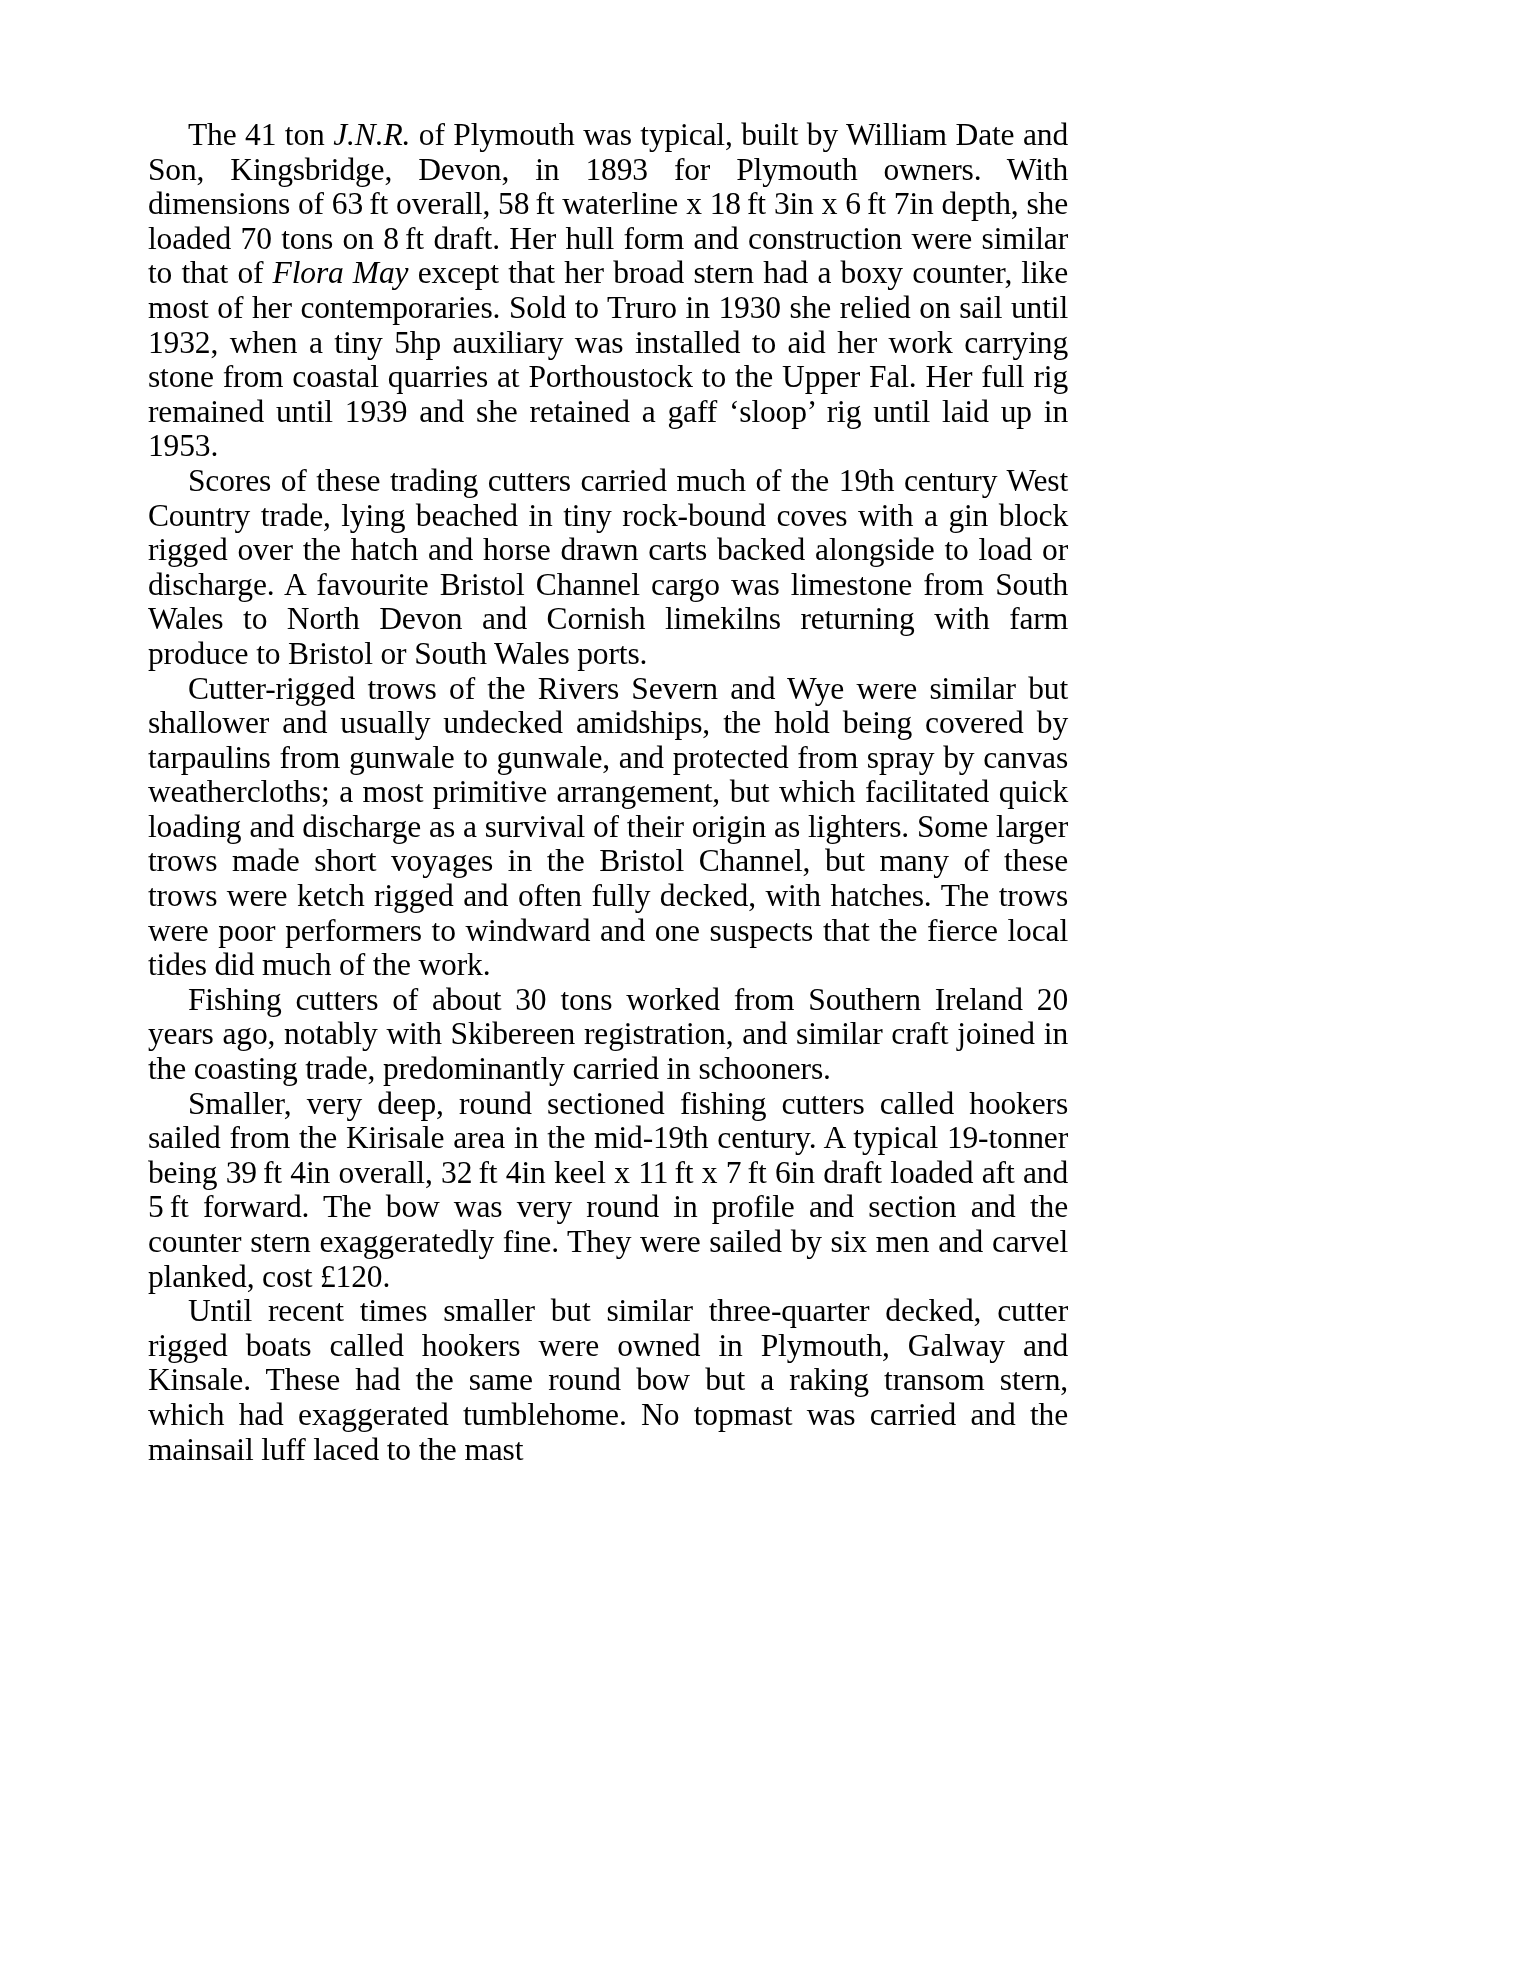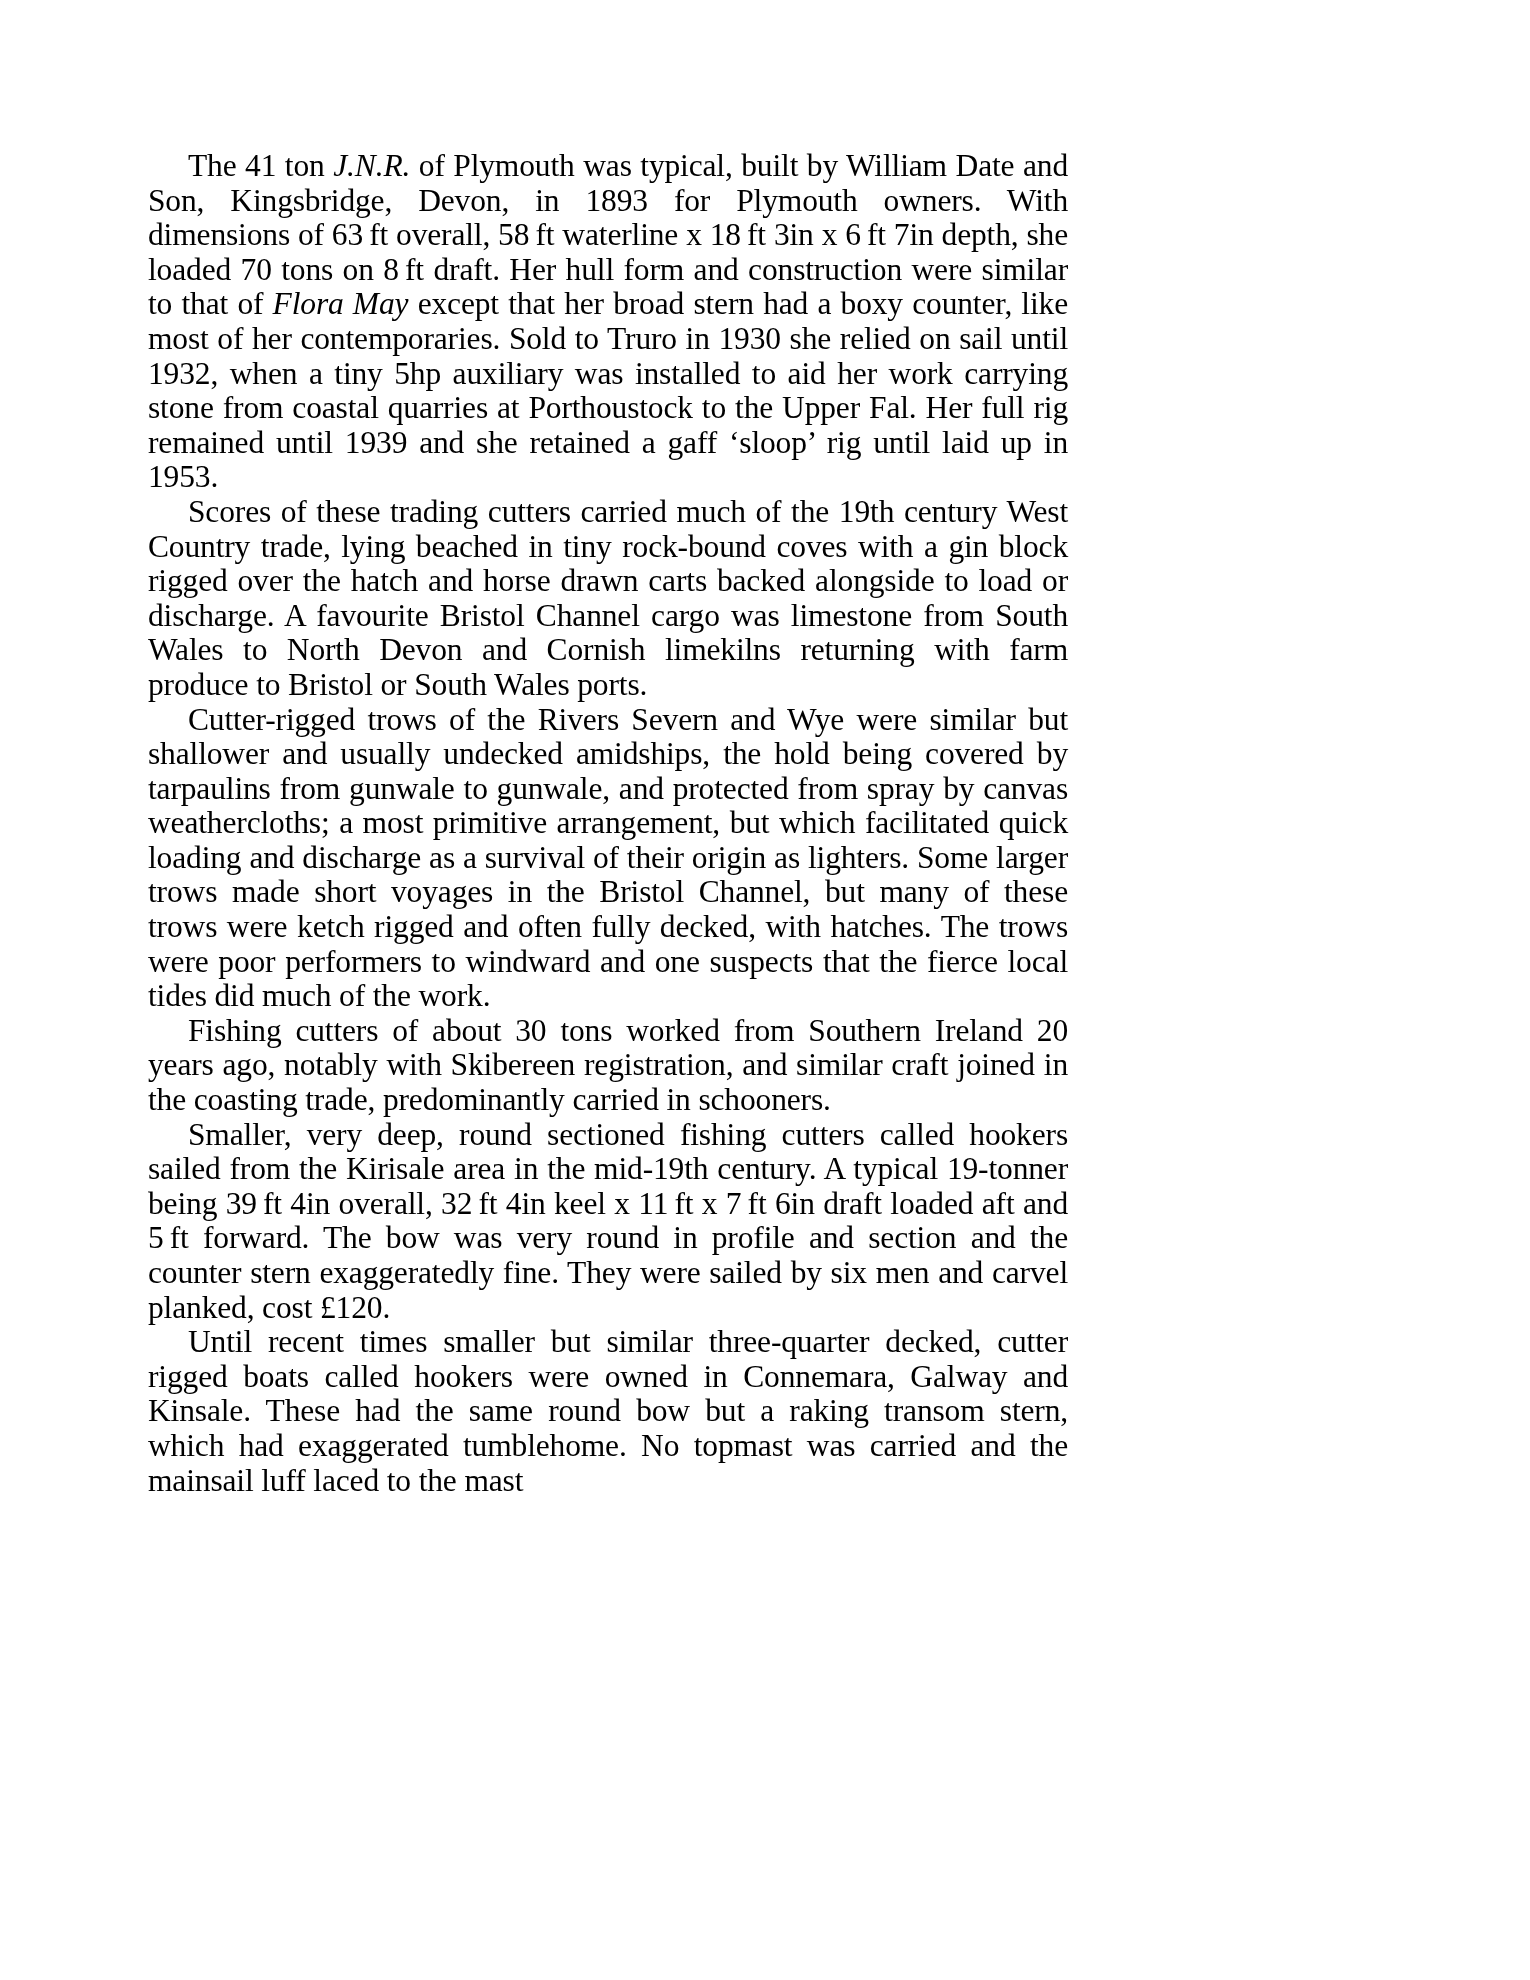--- a/index.html
+++ b/index.html
@@ -19,21 +19,21 @@
     position: absolute;
     left: 0;
     top: 0;
     width: 1530px;
     height: 1980px;
     background: #ffffff;
   }
   .text-column {
     position: absolute;
     left: 148px;
-    top: 149px;
+    top: 118px;
     width: 920px;
   }
   p.body-par {
     margin: 0;
     padding: 0;
     font-size: 31.5px;
     line-height: 34.6px;
     text-align: justify;
     text-indent: 40px;
     
@@ -55,15 +55,15 @@
 </head>
 <body>
 
 <div class="page">
   <div class="text-column" id="text-column">
       <p class="body-par"><span>The 41 ton </span><span class="it">J.N.R.</span><span> of Plymouth was typical, built by William Date and Son, Kingsbridge, Devon, in 1893 for Plymouth owners. With dimensions of 63 ft overall, 58 ft waterline x 18 ft 3in x 6 ft 7in depth, she loaded 70 tons on 8 ft draft. Her hull form and construction were similar to that of </span><span class="it">Flora May</span><span> except that her broad stern had a boxy counter, like most of her contemporaries. Sold to Truro in 1930 she relied on sail until 1932, when a tiny 5hp auxiliary was installed to aid her work carrying stone from coastal quarries at Porthoustock to the Upper Fal. Her full rig remained until 1939 and she retained a gaff ‘sloop’ rig until laid up in 1953.</span></p>
       <p class="body-par"><span>Scores of these trading cutters carried much of the 19th century West Country trade, lying beached in tiny rock-bound coves with a gin block rigged over the hatch and horse drawn carts backed alongside to load or discharge. A favourite Bristol Channel cargo was limestone from South Wales to North Devon and Cornish limekilns returning with farm produce to Bristol or South Wales ports.</span></p>
       <p class="body-par"><span>Cutter-rigged trows of the Rivers Severn and Wye were similar but shallower and usually undecked amidships, the hold being covered by tarpaulins from gunwale to gunwale, and protected from spray by canvas weathercloths; a most primitive arrangement, but which facilitated quick loading and discharge as a survival of their origin as lighters. Some larger trows made short voyages in the Bristol Channel, but many of these trows were ketch rigged and often fully decked, with hatches. The trows were poor performers to windward and one suspects that the fierce local tides did much of the work.</span></p>
       <p class="body-par"><span>Fishing cutters of about 30 tons worked from Southern Ireland 20 years ago, notably with Skibereen registration, and similar craft joined in the coasting trade, predominantly carried in schooners.</span></p>
       <p class="body-par"><span>Smaller, very deep, round sectioned fishing cutters called hookers sailed from the Kirisale area in the mid-19th century. A typical 19-tonner being 39 ft 4in overall, 32 ft 4in keel x 11 ft x 7 ft 6in draft loaded aft and 5 ft forward. The bow was very round in profile and section and the counter stern exaggeratedly fine. They were sailed by six men and carvel planked, cost £120.</span></p>
-      <p class="body-par"><span>Until recent times smaller but similar three-quarter decked, cutter rigged boats called hookers were owned in Connemara, Galway and Kinsale. These had the same round bow but a raking transom stern, which had exaggerated tumblehome. No topmast was carried and the mainsail luff laced to the mast</span></p>
+      <p class="body-par"><span>Until recent times smaller but similar three-quarter decked, cutter rigged boats called hookers were owned in Plymouth, Galway and Kinsale. These had the same round bow but a raking transom stern, which had exaggerated tumblehome. No topmast was carried and the mainsail luff laced to the mast</span></p>
     </div>
 </div>
 
 </body></html>

